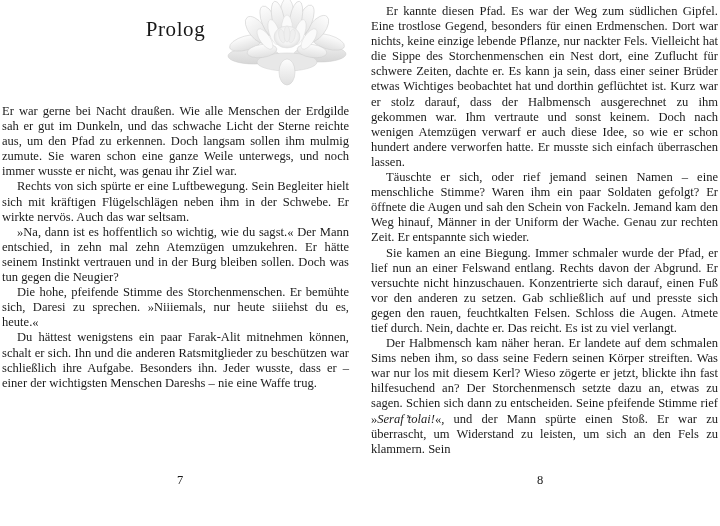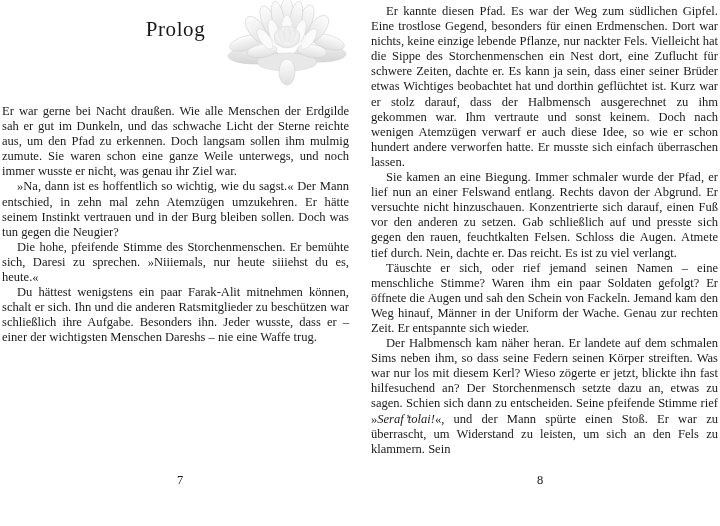--- a/index.html
+++ b/index.html
@@ -156,32 +156,33 @@
             <ellipse cx="58" cy="40" rx="3" ry="7" transform="rotate(-14 58 40)"></ellipse>
             <ellipse cx="68" cy="40" rx="3" ry="7" transform="rotate(14 68 40)"></ellipse>
             <ellipse cx="63" cy="38" rx="3" ry="8"></ellipse>
           </g>
         </svg>
       </div>
     </div>
 
     <div class="bodytext">
       <p class="noindent">Er war gerne bei Nacht draußen. Wie alle Menschen der Erdgilde sah er gut im Dunkeln, und das schwache Licht der Sterne reichte aus, um den Pfad zu erkennen. Doch langsam sollen ihm mulmig zumute. Sie waren schon eine ganze Weile unterwegs, und noch immer wusste er nicht, was genau ihr Ziel war.</p>
+      <p>Rechts von sich spürte er eine Luftbewegung. Sein Begleiter hielt sich mit kräftigen Flügelschlägen neben ihm in der Schwebe. Er wirkte nervös. Auch das war seltsam.</p>
       <p>»Na, dann ist es hoffentlich so wichtig, wie du sagst.« Der Mann entschied, in zehn mal zehn Atemzügen umzukehren. Er hätte seinem Instinkt vertrauen und in der Burg bleiben sollen. Doch was tun gegen die Neugier?</p>
       <p>Die hohe, pfeifende Stimme des Storchenmenschen. Er bemühte sich, Daresi zu sprechen. »Niiiemals, nur heute siiiehst du es, heute.«</p>
       <p>Du hättest wenigstens ein paar Farak-Alit mitnehmen können, schalt er sich. Ihn und die anderen Ratsmitglieder zu beschützen war schließlich ihre Aufgabe. Besonders ihn. Jeder wusste, dass er – einer der wichtigsten Menschen Dareshs – nie eine Waffe trug.</p>
     </div>
 
     <div class="folio">7</div>
   </div>
 
   <div class="page page-right">
     <div class="bodytext">
       <p>Er kannte diesen Pfad. Es war der Weg zum südlichen Gipfel. Eine trostlose Gegend, besonders für einen Erdmenschen. Dort war nichts, keine einzige lebende Pflanze, nur nackter Fels. Vielleicht hat die Sippe des Storchenmenschen ein Nest dort, eine Zuflucht für schwere Zeiten, dachte er. Es kann ja sein, dass einer seiner Brüder etwas Wichtiges beobachtet hat und dorthin geflüchtet ist. Kurz war er stolz darauf, dass der Halbmensch ausgerechnet zu ihm gekommen war. Ihm vertraute und sonst keinem. Doch nach wenigen Atemzügen verwarf er auch diese Idee, so wie er schon hundert andere verworfen hatte. Er musste sich einfach überraschen lassen.</p>
+      <p>Täuschte er sich, oder rief jemand seinen Namen – eine menschliche Stimme? Waren ihm ein paar Soldaten gefolgt? Er öffnete die Augen und sah den Schein von Fackeln. Jemand kam den Weg hinauf, Männer in der Uniform der Wache. Genau zur rechten Zeit. Er entspannte sich wieder.</p>
       <p>Sie kamen an eine Biegung. Immer schmaler wurde der Pfad, er lief nun an einer Felswand entlang. Rechts davon der Abgrund. Er versuchte nicht hinzuschauen. Konzentrierte sich darauf, einen Fuß vor den anderen zu setzen. Gab schließlich auf und presste sich gegen den rauen, feuchtkalten Felsen. Schloss die Augen. Atmete tief durch. Nein, dachte er. Das reicht. Es ist zu viel verlangt.</p>
-      <p>Täuschte er sich, oder rief jemand seinen Namen – eine menschliche Stimme? Waren ihm ein paar Soldaten gefolgt? Er öffnete die Augen und sah den Schein von Fackeln. Jemand kam den Weg hinauf, Männer in der Uniform der Wache. Genau zur rechten Zeit. Er entspannte sich wieder.</p>
       <p>Der Halbmensch kam näher heran. Er landete auf dem schmalen Sims neben ihm, so dass seine Federn seinen Körper streiften. Was war nur los mit diesem Kerl? Wieso zögerte er jetzt, blickte ihn fast hilfesuchend an? Der Storchenmensch setzte dazu an, etwas zu sagen. Schien sich dann zu entscheiden. Seine pfeifende Stimme rief »<em>Seraf’tolai!</em>«, und der Mann spürte einen Stoß. Er war zu überrascht, um Widerstand zu leisten, um sich an den Fels zu klammern. Sein</p>
     </div>
 
     <div class="folio">8</div>
   </div>
 
 </div>
 
 </body></html>

